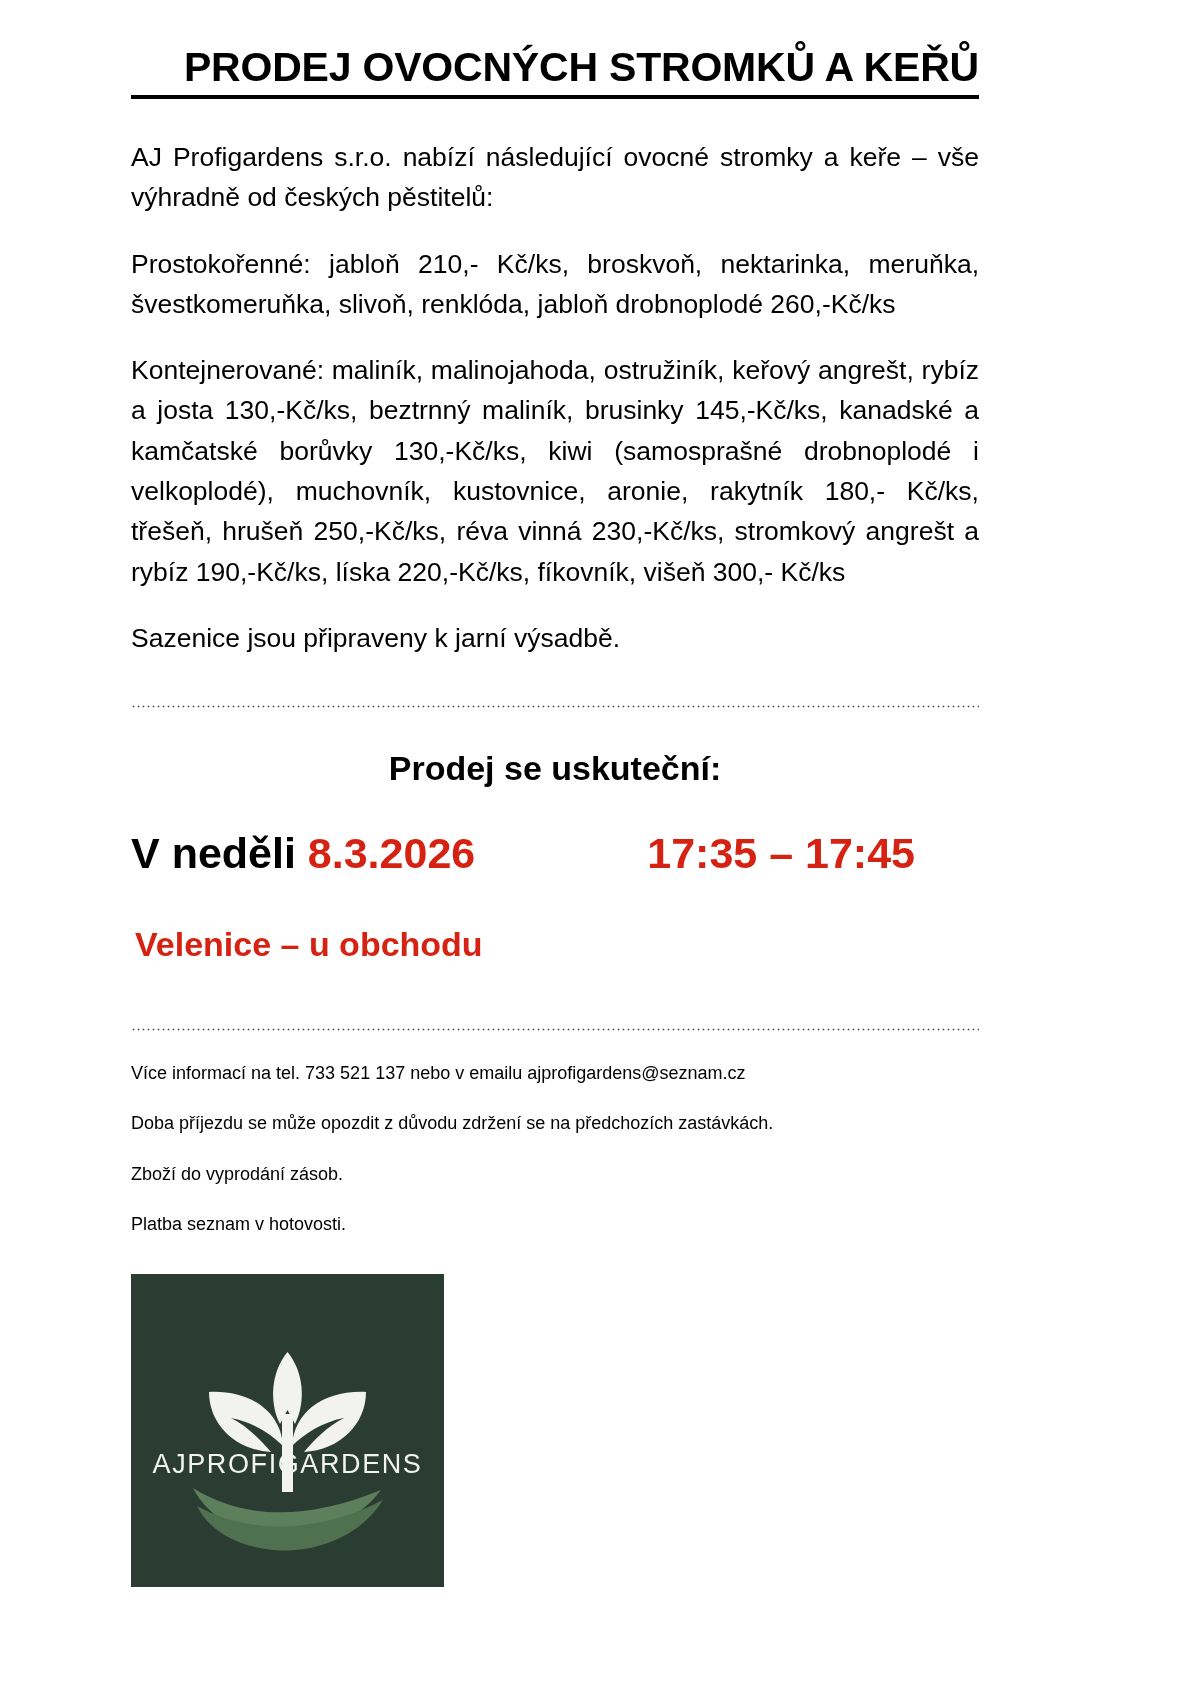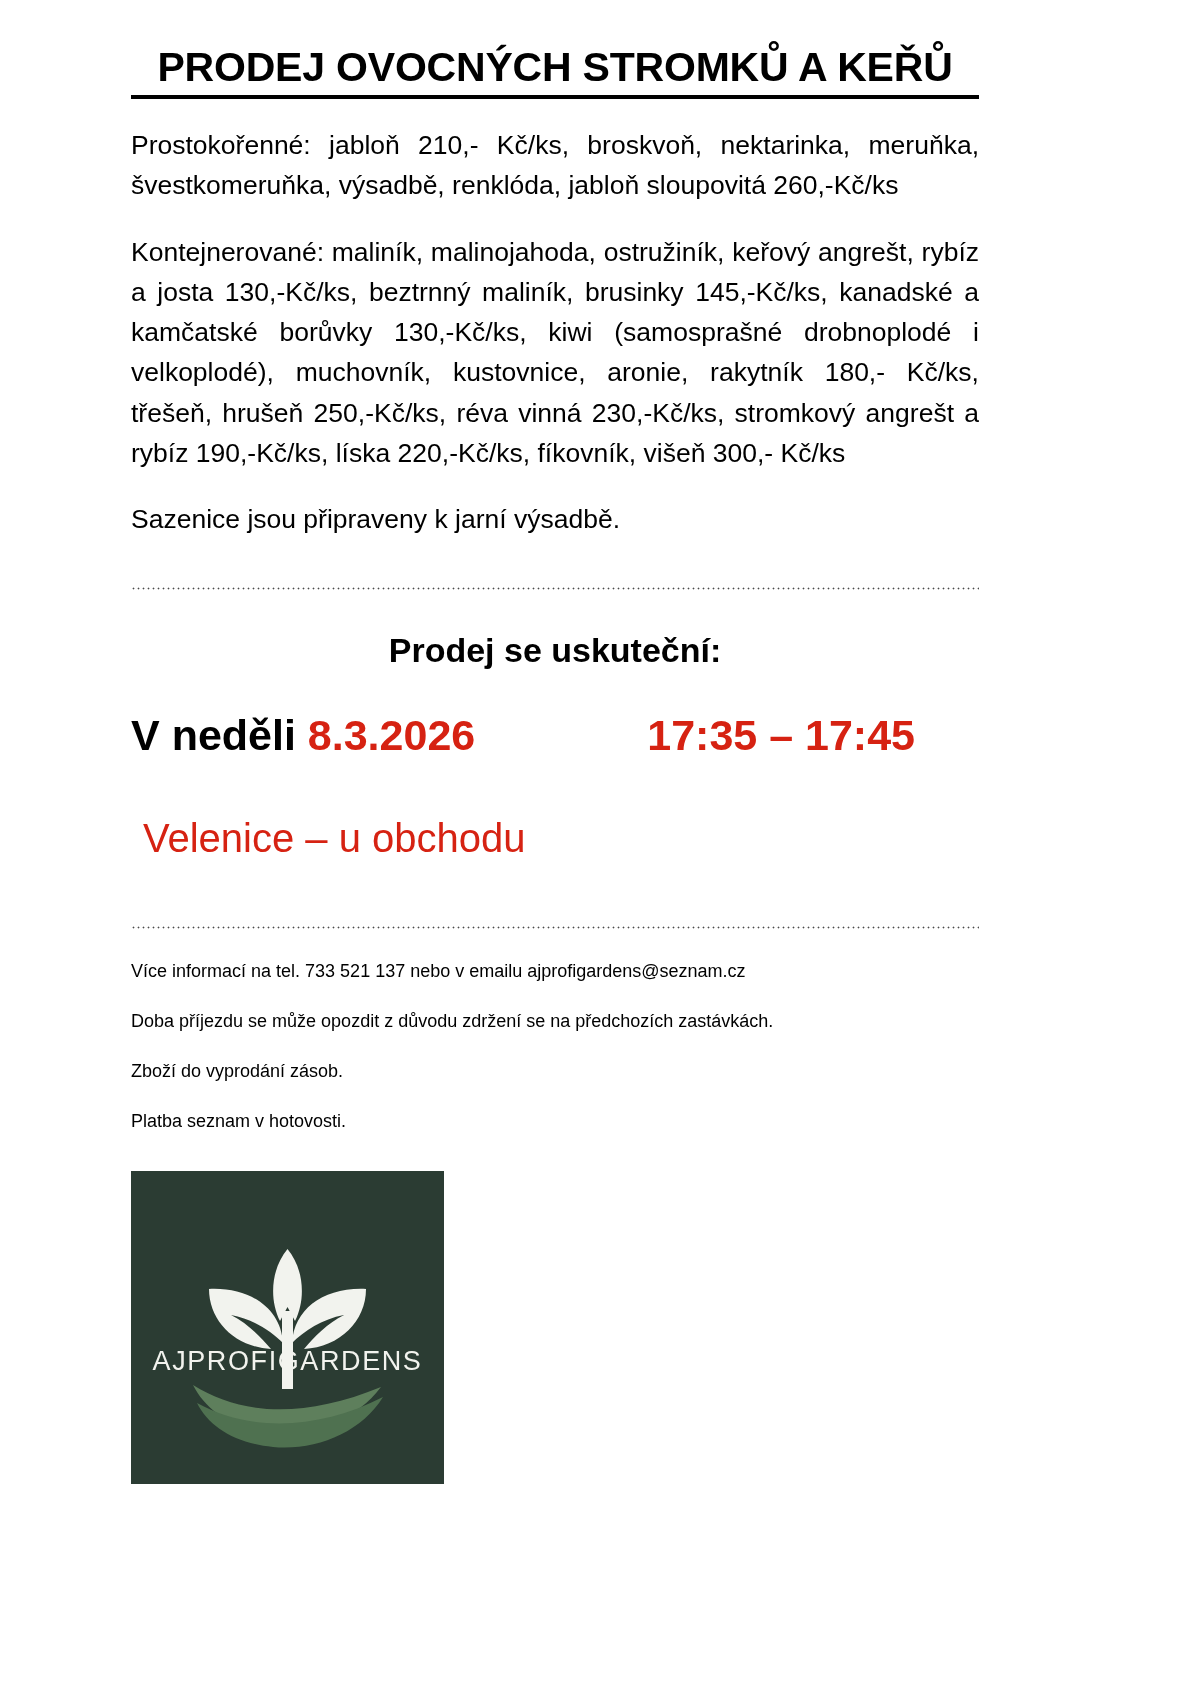--- a/index.html
+++ b/index.html
@@ -26,21 +26,21 @@
     position: absolute;
     left: 131px;
     top: 0;
     width: 848px;
   }
 
   
   .doc-title {
     font-size: 41px;
     font-weight: bold;
-    text-align: center;
+    text-align: right;
     letter-spacing: -0.2px;
     margin: 0;
     padding-top: 44px;
     line-height: 1.15;
     border-bottom: 4px solid #000;
     display: inline-block;
     width: 100%;
     box-sizing: border-box;
     padding-bottom: 4px;
   }
@@ -83,23 +83,23 @@
   }
   .event-line {
     font-size: 43px;
     font-weight: bold;
     margin: 0;
     padding-top: 36px;
     line-height: 1.3;
     white-space: pre;
   }
   .event-place {
-    font-size: 40px;
-    font-weight: normal;
-    margin: 12px;
+    font-size: 34px;
+    font-weight: bold;
+    margin: 4px;
     padding-top: 36px;
     line-height: 1.3;
   }
   .red { color: #d62212; }
   .gap-date { display: inline-block; width: 172px; }
 
   
   .foot {
     font-size: 18px;
     line-height: 1.45;
@@ -134,22 +134,23 @@
 </head>
 <body>
 
 <div class="page">
   <div class="content">
 
     <div class="title-wrap">
       <h1 class="doc-title">PRODEJ OVOCNÝCH STROMKŮ A KEŘŮ</h1>
     </div>
 
+    <p class="para first">AJ Profigardens s.r.o. nabízí následující ovocné stromky a keře – vše výhradně od českých pěstitelů:</p>
 
-    <p class="para">Prostokořenné: jabloň 210,- Kč/ks, broskvoň, nektarinka, meruňka, švestkomeruňka, výsadbě, renklóda, jabloň sloupovitá 260,-Kč/ks</p>
+    <p class="para">Prostokořenné: jabloň 210,- Kč/ks, broskvoň, nektarinka, meruňka, švestkomeruňka, slivoň, renklóda, jabloň drobnoplodé 260,-Kč/ks</p>
 
     <p class="para">Kontejnerované: maliník, malinojahoda, ostružiník, keřový angrešt, rybíz a josta 130,-Kč/ks, beztrnný maliník, brusinky 145,-Kč/ks, kanadské a kamčatské borůvky 130,-Kč/ks, kiwi (samosprašné drobnoplodé i velkoplodé), muchovník, kustovnice, aronie, rakytník 180,- Kč/ks, třešeň, hrušeň 250,-Kč/ks, réva vinná 230,-Kč/ks, stromkový angrešt a rybíz 190,-Kč/ks, líska 220,-Kč/ks, fíkovník, višeň 300,- Kč/ks</p>
 
     <p class="para">Sazenice jsou připraveny k jarní výsadbě.</p>
 
 
     <div class="dotted-sep sep-1"></div>
 
     <p class="event-heading">Prodej se uskuteční:</p>
 

